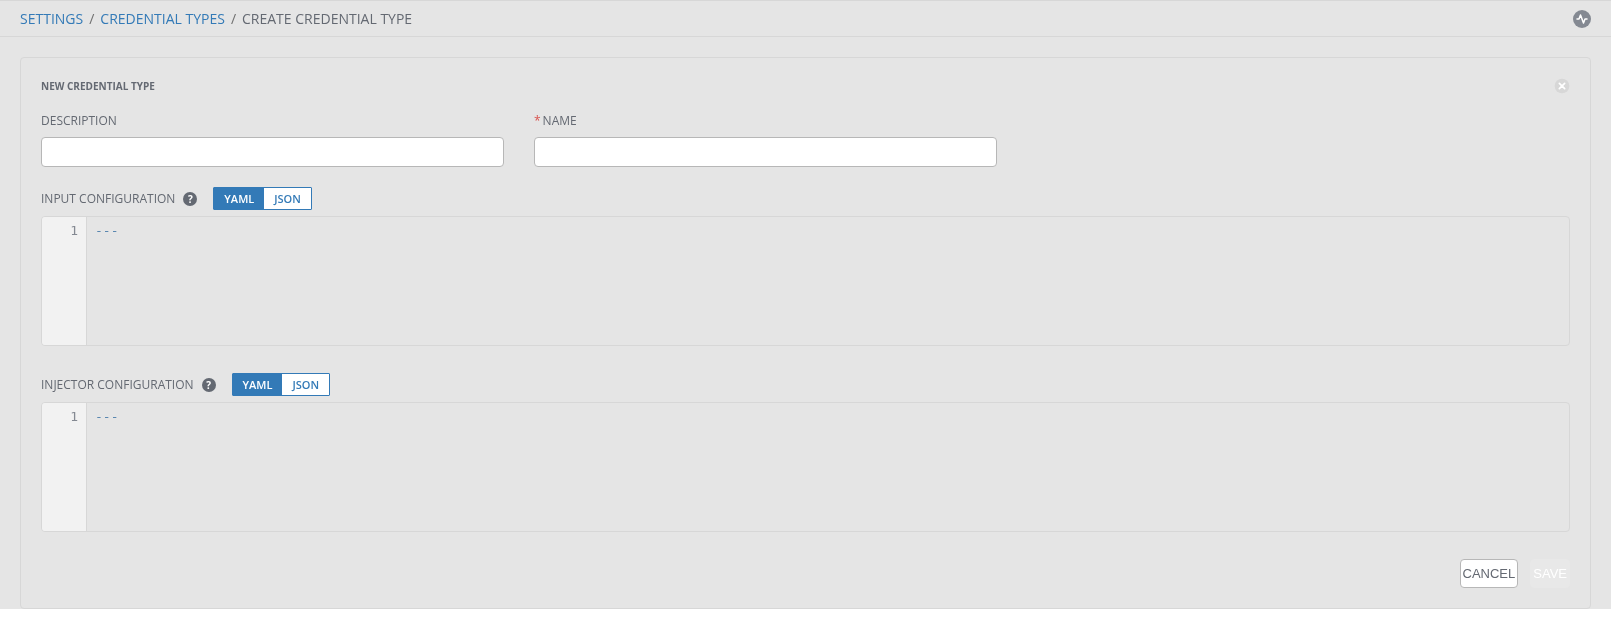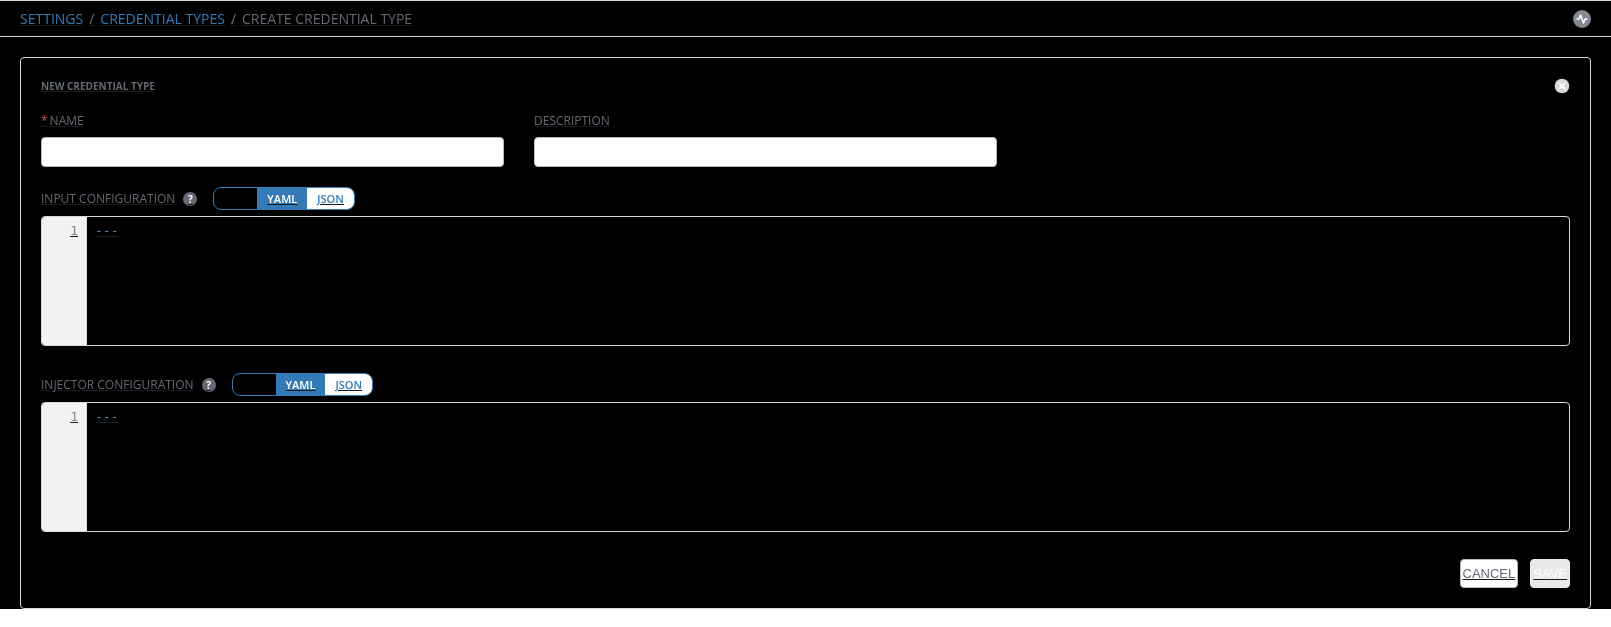--- a/index.html
+++ b/index.html
@@ -5,22 +5,21 @@
   * { box-sizing: border-box; }
   body {
     margin: 0;
     font-family: 'Open Sans', 'Helvetica Neue', Helvetica, Arial, sans-serif;
     font-size: 14px;
     color: #161b1f;
     background: #fff;
   }
   .page {
     width: 1611px;
-    background: #000000;
-    text-decoration: underline;
+    background: #e5e5e5;
   }
   .breadcrumb-bar {
     display: flex;
     align-items: center;
     justify-content: space-between;
     padding: 8px 20px;
     border-top: 1px solid #d7d7d7;
     border-bottom: 1px solid #d7d7d7;
   }
   .breadcrumb {
@@ -129,26 +128,25 @@
     font-size: 10px;
     display: inline-flex;
     align-items: center;
     justify-content: center;
     cursor: pointer;
     font-weight: bold;
   }
   .toggle-group {
     display: inline-flex;
     border: 1px solid #337ab7;
-    border-radius: 8px;
+    border-radius: 1px;
     overflow: hidden;
     font-size: 11px;
     font-weight: 600;
     margin-left: 8px;
-    padding-left: 43px;
   }
   .toggle-btn {
     padding: 3px 10px;
     cursor: pointer;
     background: #fff;
     color: #337ab7;
     border: none;
     font: inherit;
   }
   .toggle-btn.active {
@@ -234,28 +232,28 @@
       <div class="panel-title">NEW CREDENTIAL TYPE</div>
       <div class="close-icon">
         <svg width="16" height="16" viewBox="0 0 24 24">
             <circle cx="12" cy="12" r="11" fill="#d7d7d7"></circle>
             <path d="M8 8 L16 16 M16 8 L8 16" stroke="#fff" stroke-width="2.5" stroke-linecap="round"></path>
           </svg>
       </div>
     </div>
 
     <div class="form-row">
+      <div class="form-group desc">
+        <label class="label">DESCRIPTION</label>
+        <input type="text" class="text-input" value="" style="">
+      </div>
       <div class="form-group name">
         <label class="label">
           <span class="req">*</span><span>NAME</span>
         </label>
-        <input type="text" class="text-input" value="" style="">
-      </div>
-      <div class="form-group desc">
-        <label class="label">DESCRIPTION</label>
         <input type="text" class="text-input" value="" style="">
       </div>
     </div>
 
     <div class="config-section">
       <div class="config-label-row">
         <span class="config-label">INPUT CONFIGURATION</span>
         <span class="help-icon">?</span>
         <div class="toggle-group">
           <button class="toggle-btn active">YAML</button>

